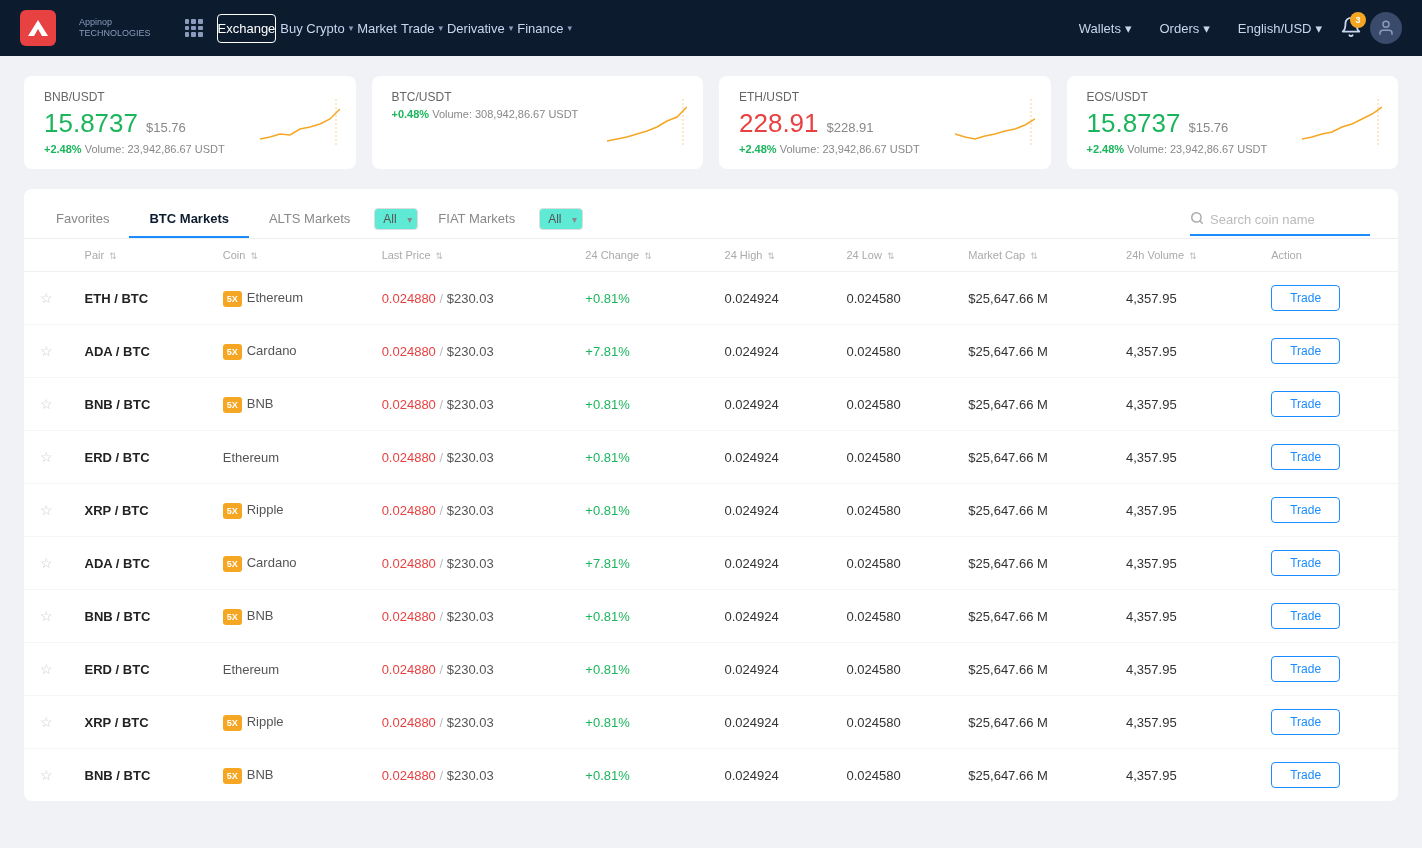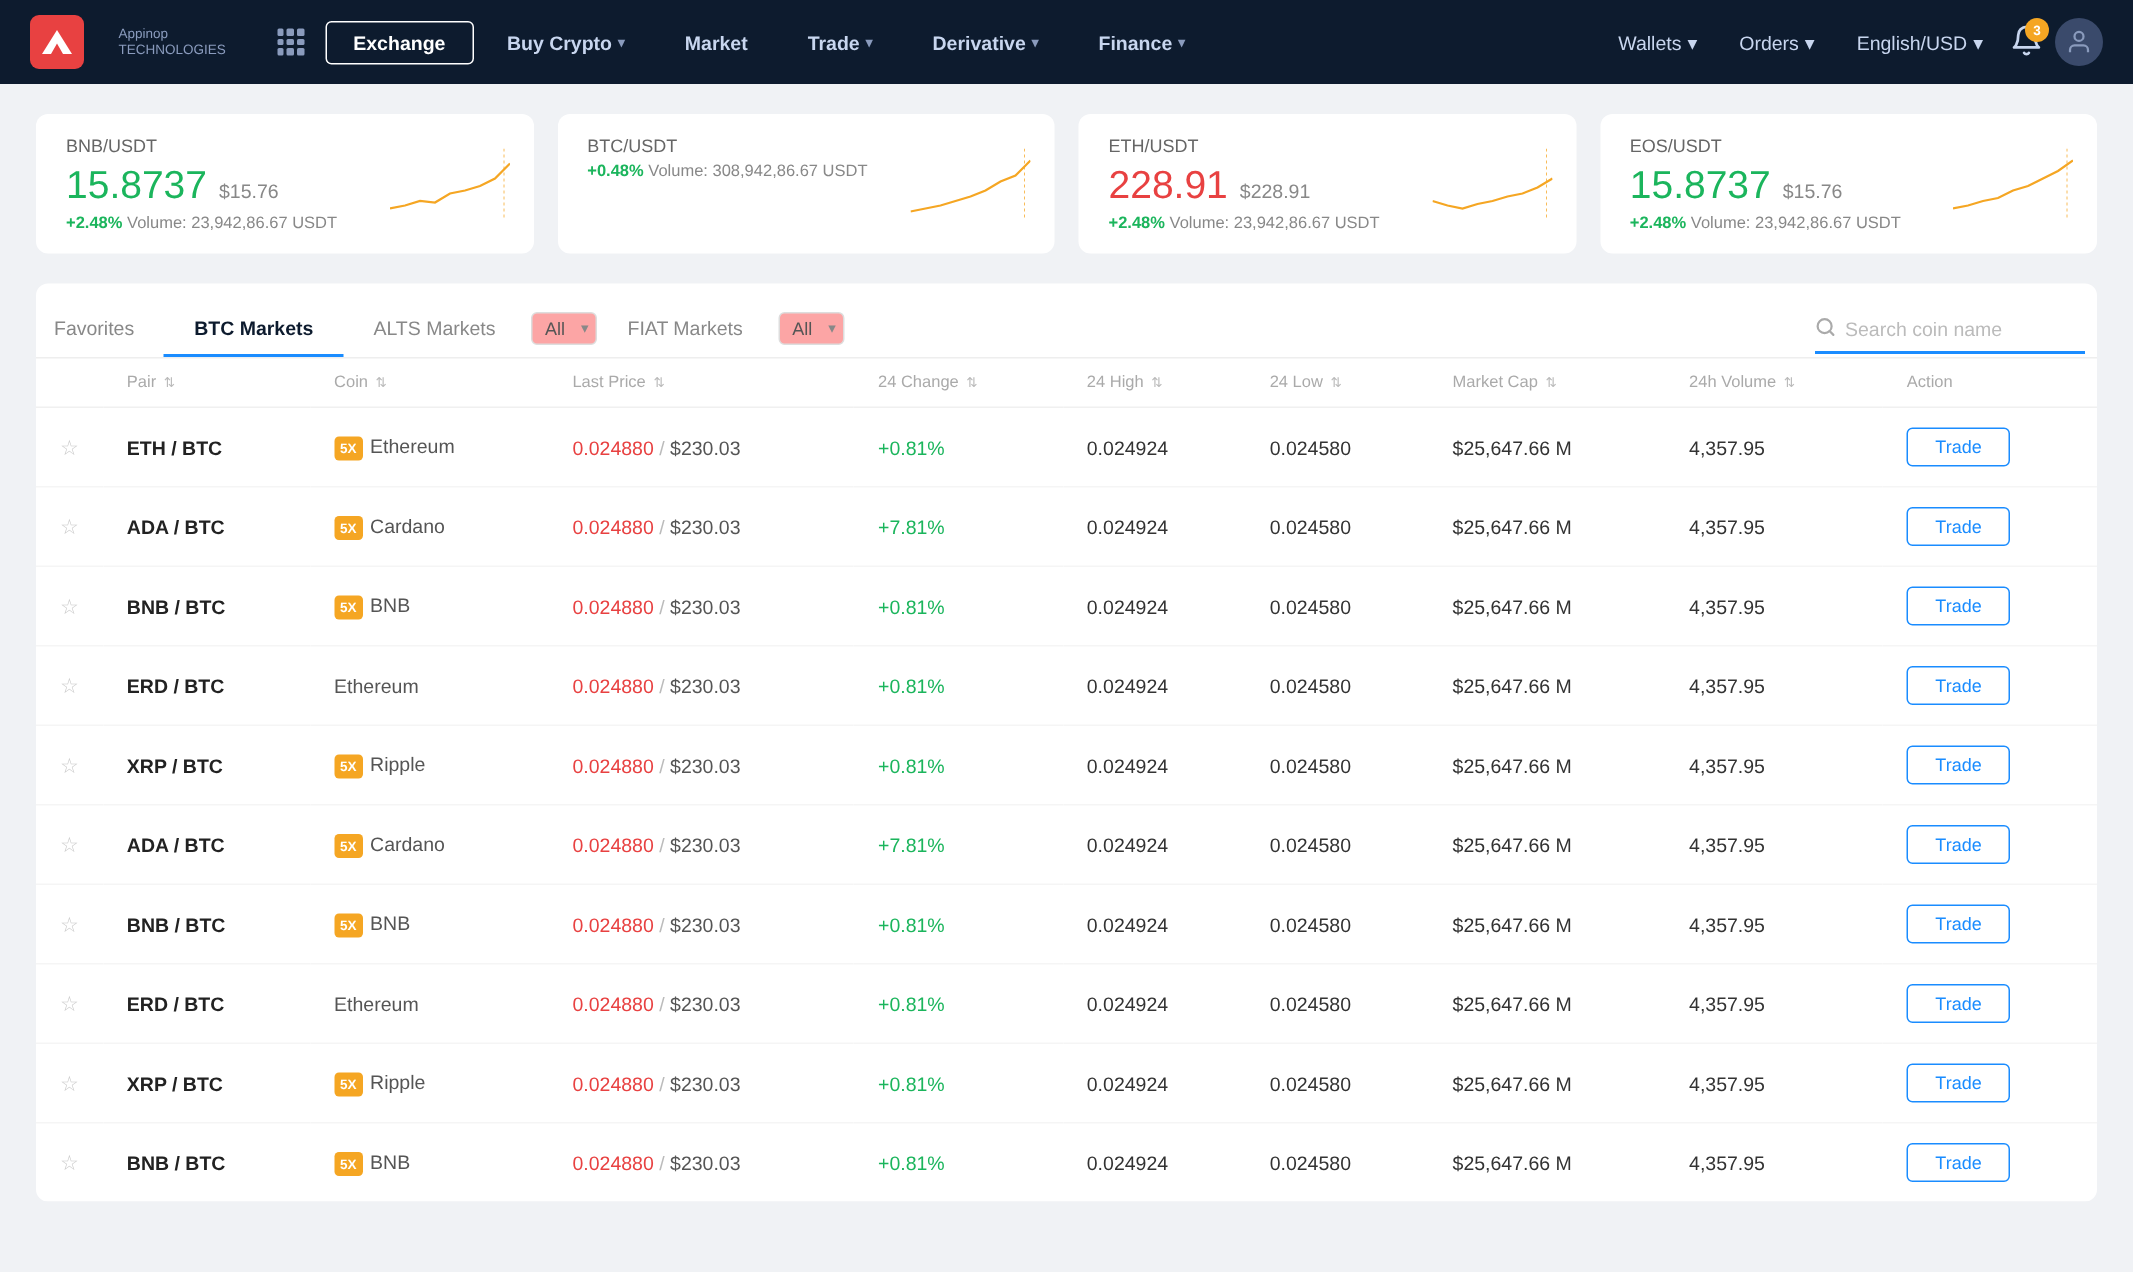--- a/index.html
+++ b/index.html
@@ -17,30 +17,29 @@
       z-index: 100;
     }
     .navbar-brand { display: flex; align-items: center; gap: 23px; margin-right: 20px; }
     .brand-logo { width: 36px; height: 36px; }
     .brand-name { color: #fff; font-size: 11px; font-weight: 600; line-height: 1.2; }
     .brand-name span { display: block; color: #8a9bbd; font-size: 9px; font-weight: 400; }
     .grid-icon { display: grid; grid-template-columns: 1fr 1fr 1fr; gap: 2px; width: 18px; height: 18px; margin: 0 14px; cursor: pointer; }
     .grid-icon div { background: #8a9bbd; border-radius: 1px; }
     .nav-items { display: flex; align-items: center; gap: 4px; flex: 1; }
     .nav-btn {
-      padding: 6px 18px;
+      padding: 6px 0;
       border-radius: 4px;
       cursor: pointer;
       font-size: 13px;
       color: #c8d6ef;
       border: none;
       background: transparent;
       display: flex; align-items: center; gap: 4px;
       white-space: nowrap;
-      font-weight: bold;
     }
     .nav-btn.active { border: 1.5px solid #fff; color: #fff; background: transparent; }
     .nav-btn .caret { font-size: 9px; color: #8a9bbd; }
     .nav-right { display: flex; align-items: center; gap: 8px; margin-left: auto; }
     .nav-right-btn {
       display: flex; align-items: center; gap: 4px;
       color: #c8d6ef; font-size: 13px; cursor: pointer;
       padding: 6px 10px; background: transparent; border: none;
     }
     .bell-icon { position: relative; }
@@ -83,21 +82,21 @@
     .ticker-main-price.red { color: #e84141; }
     .ticker-usd { font-size: 13px; color: #888; }
     .ticker-stats { font-size: 11px; color: #888; }
     .ticker-change { color: #1bb55c; font-weight: 600; }
     .ticker-chart { position: absolute; right: 16px; top: 50%; transform: translateY(-50%); width: 80px; height: 48px; }
 
     
     .market-section { background: #fff; margin: 0 24px; border-radius: 8px; padding: 0; }
     .market-tabs {
       display: flex; align-items: center;
-      padding: 12px 8px 0;
+      padding: 12px 28px 0;
       border-bottom: 1px solid #eee;
       gap: 0;
     }
     .market-tab {
       padding: 10px 20px;
       cursor: pointer;
       font-size: 13px;
       color: #888;
       border-bottom: 2px solid transparent;
       white-space: nowrap;
@@ -106,21 +105,21 @@
     .market-tab:first-child { padding-left: 4px; }
     .tab-filter {
       display: flex; align-items: center;
       margin-left: 4px;
       margin-bottom: 2px;
     }
     .filter-select {
       border: 1px solid #ddd; border-radius: 4px;
       padding: 3px 20px 3px 8px;
       font-size: 12px; color: #555;
-      background: #fca5a5;
+      background: #5eead4;
       appearance: none;
       cursor: pointer;
       position: relative;
     }
     .filter-wrap { position: relative; display: inline-block; }
     .filter-wrap::after { content: '▾'; position: absolute; right: 6px; top: 50%; transform: translateY(-50%); font-size: 10px; color: #888; pointer-events: none; }
     .search-wrap {
       margin-left: auto;
       display: flex; align-items: center;
       border-bottom: 2px solid #1a8cff;

